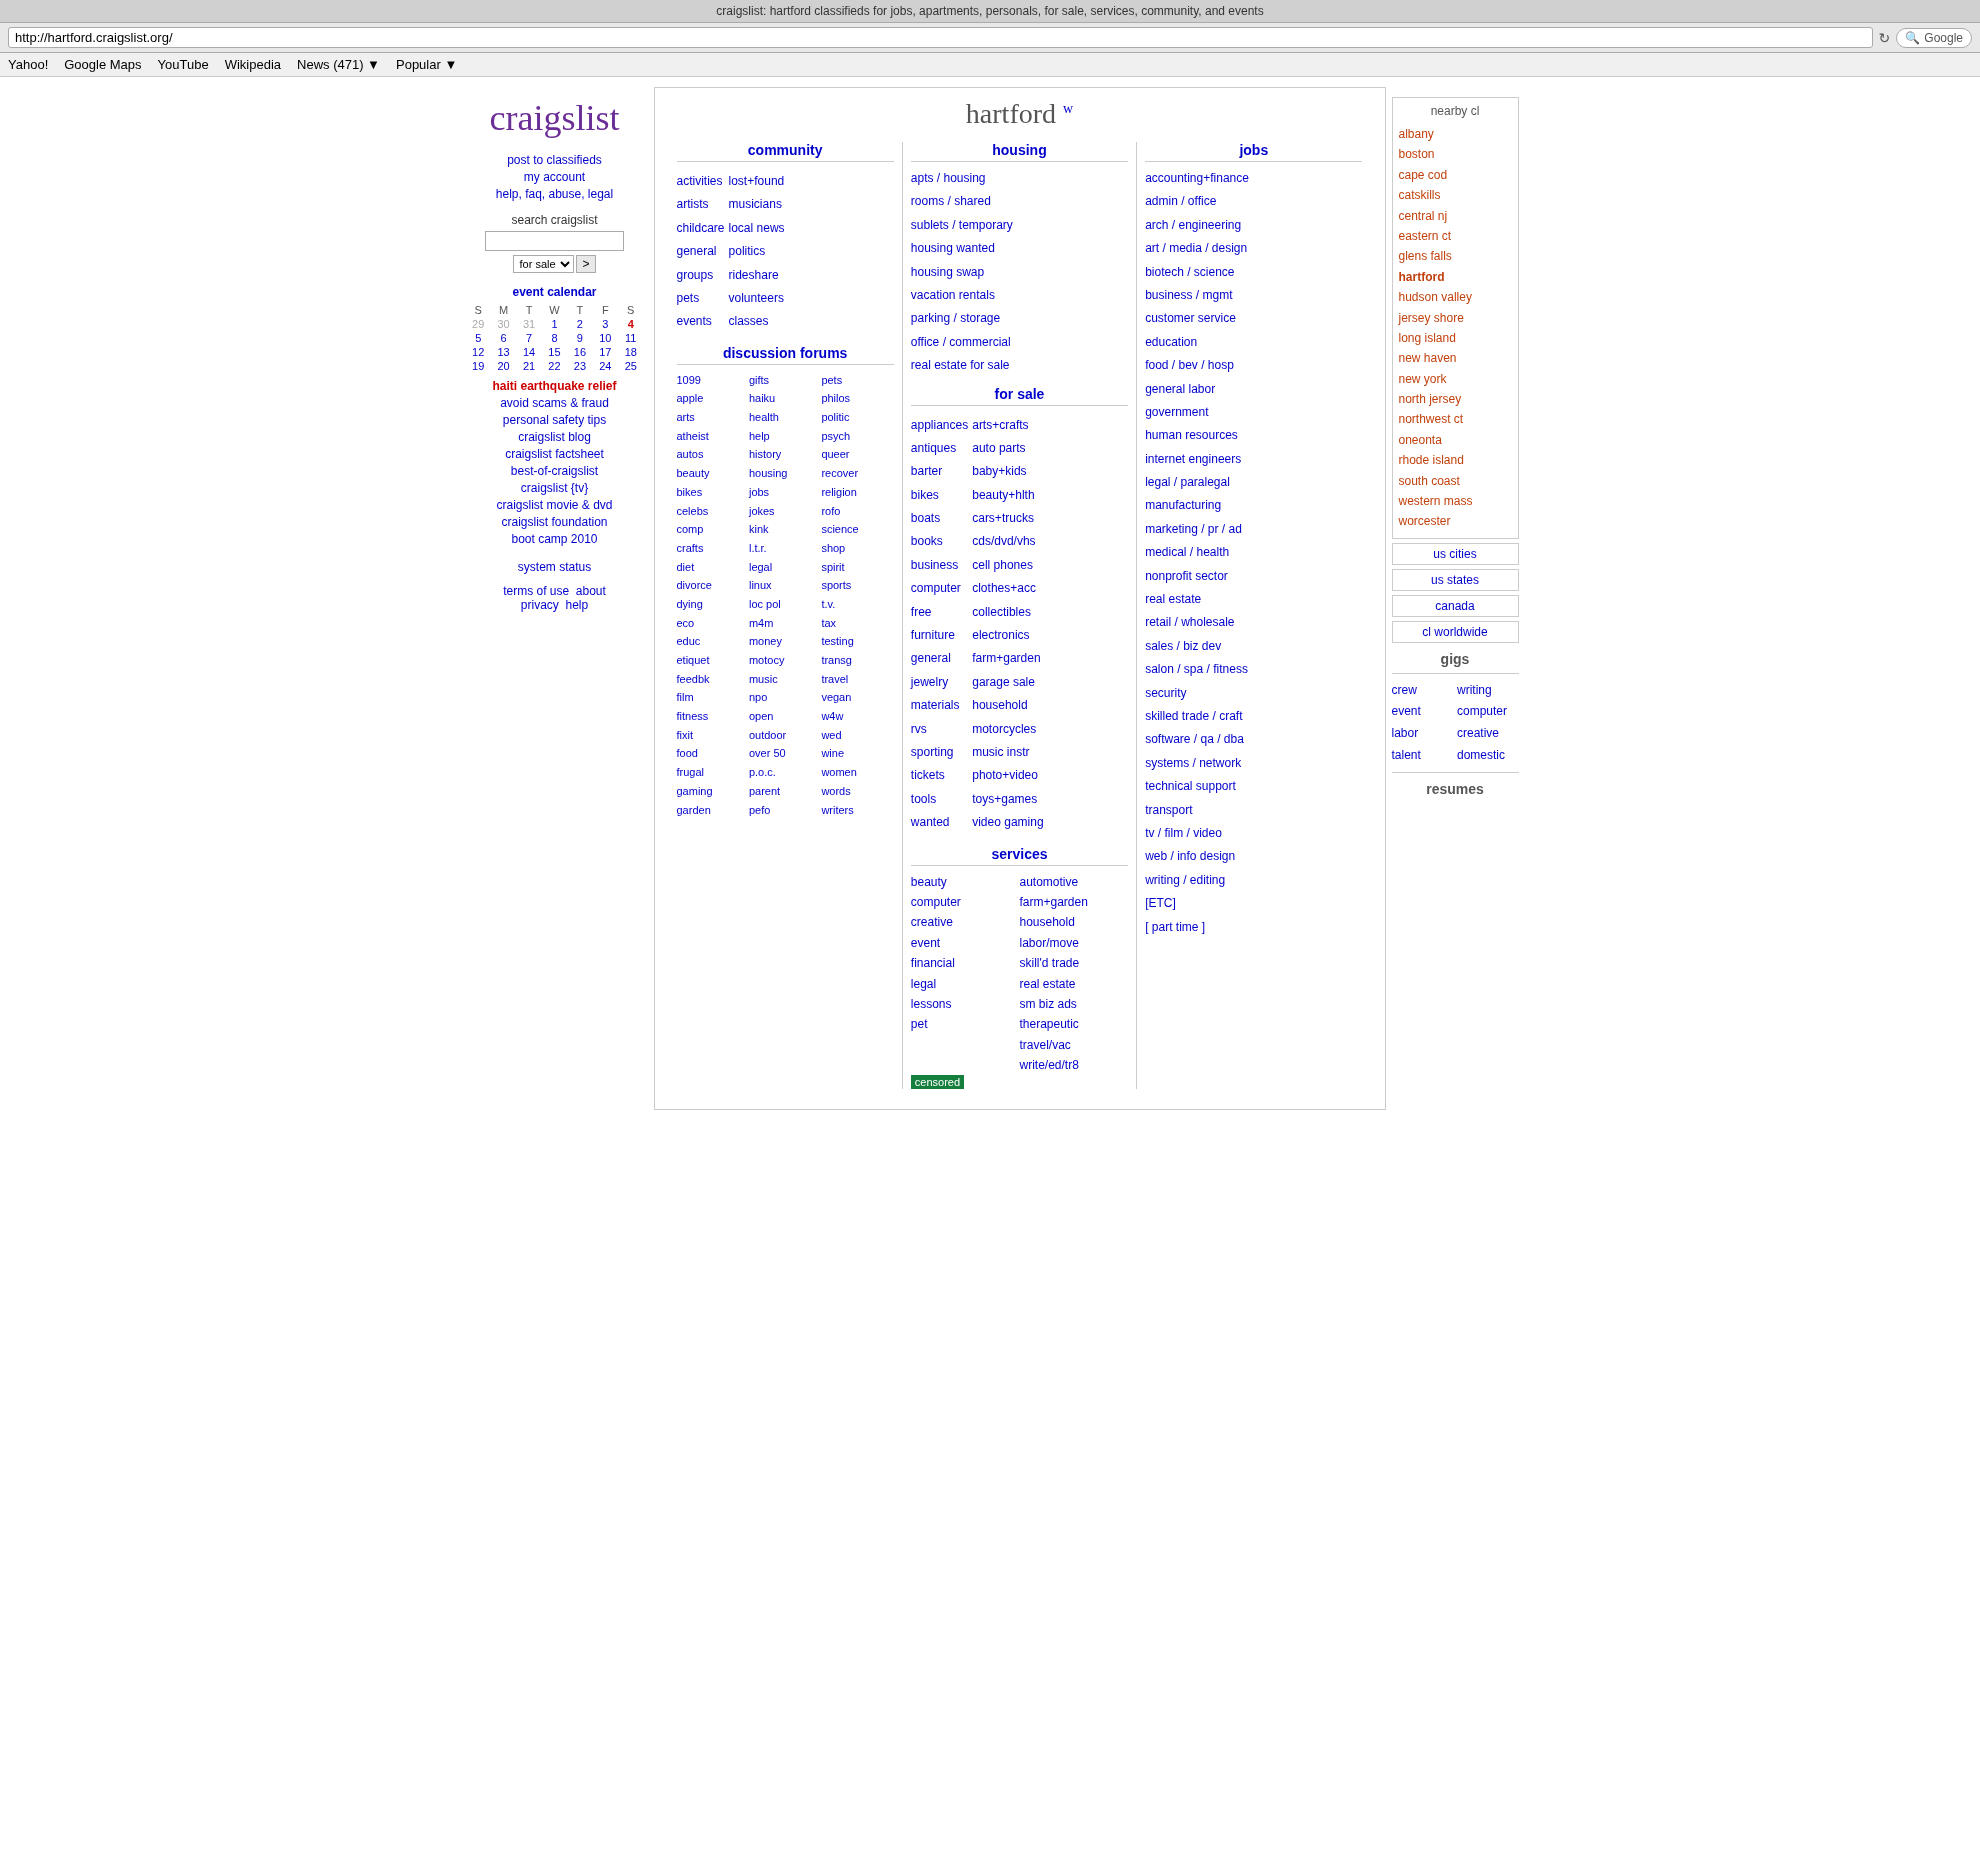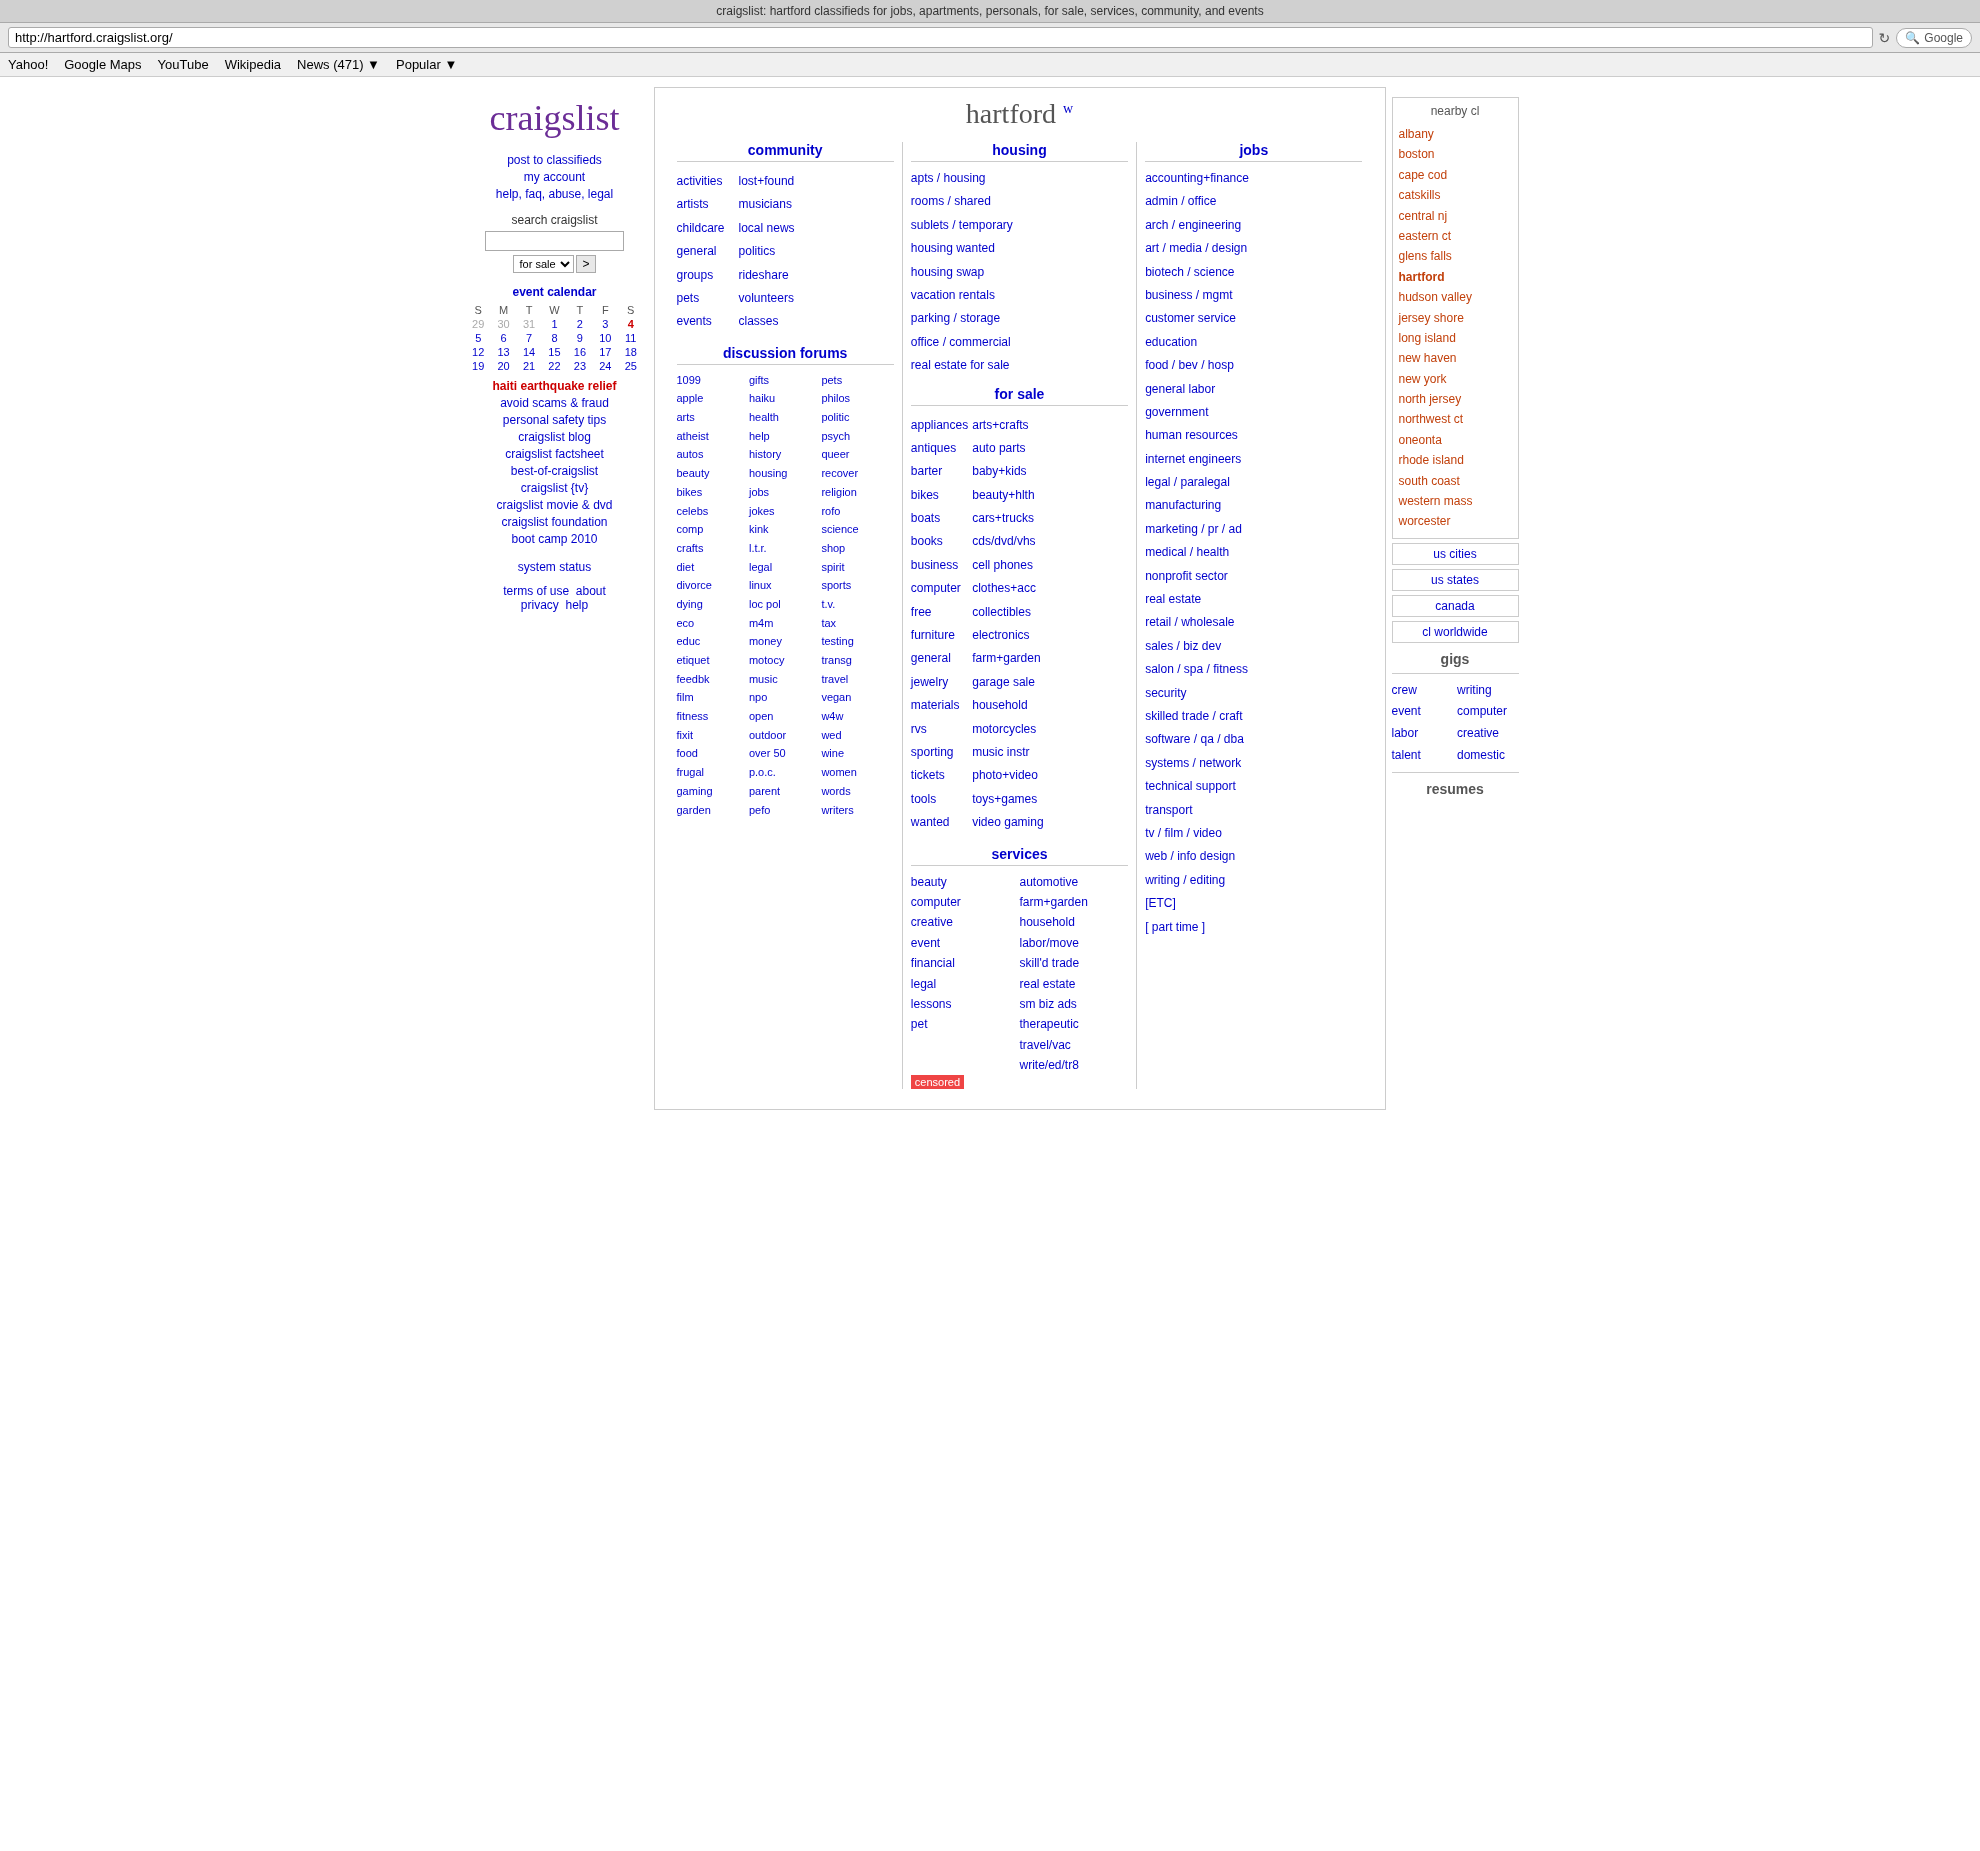--- a/index.html
+++ b/index.html
@@ -234,21 +234,21 @@
       flex: 1;
     }
     .services-col a {
       color: #00c;
       text-decoration: none;
       font-size: 12px;
       display: block;
       line-height: 1.7;
     }
     .censored-badge {
-      background: #ef4444;
+      background: #15803d;
       color: #fff;
       font-size: 11px;
       padding: 1px 4px;
       display: inline-block;
       margin-top: 40px;
     }
 
     
     .right-sidebar {
       width: 139px;
@@ -440,21 +440,21 @@
 
   <div class="main-content">
     <div class="hartford-title">
       <span>hartford</span> <sup>w</sup>
     </div>
 
     <div style="display:flex; gap:0; margin-bottom:10px;">
 
       <div style="flex:1; padding:0 8px;">
         <div class="section-header">community</div>
-        <div style="display:flex; gap:14px;align-items:flex-end;">
+        <div style="display:flex; gap:4px;align-items:flex-end;">
           <div>
             <a class="sidebar-link" style="display:block;line-height:1.7">activities</a>
             <a class="sidebar-link" style="display:block;line-height:1.7">artists</a>
             <a class="sidebar-link" style="display:block;line-height:1.7">childcare</a>
             <a class="sidebar-link" style="display:block;line-height:1.7">general</a>
             <a class="sidebar-link" style="display:block;line-height:1.7">groups</a>
             <a class="sidebar-link" style="display:block;line-height:1.7">pets</a>
             <a class="sidebar-link" style="display:block;line-height:1.7">events</a>
           </div>
           <div>

